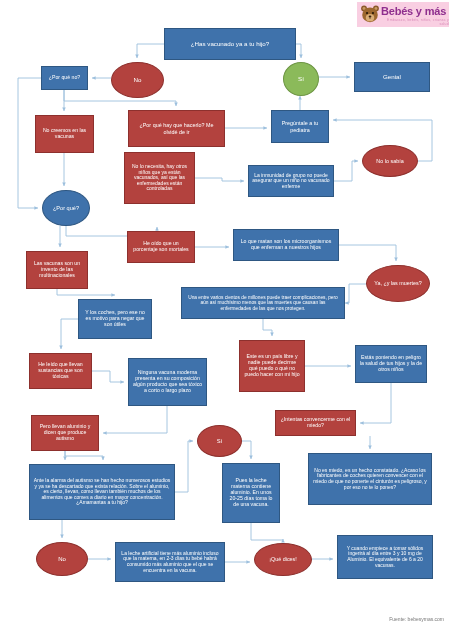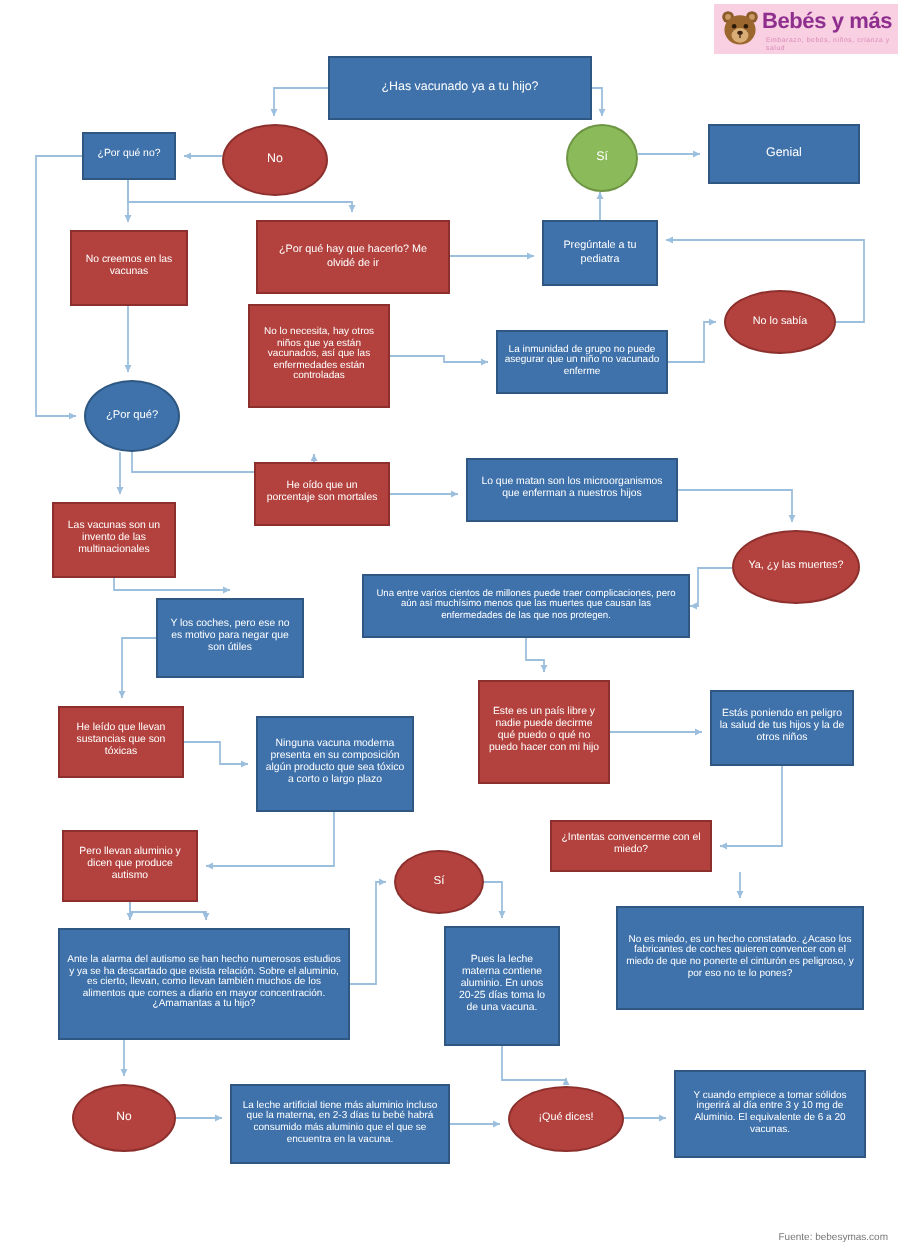--- a/index.html
+++ b/index.html
@@ -11,21 +11,21 @@
         justify-content:center;text-align:center;color:#ffffff;
         padding:2px 3px;line-height:1.12;overflow:hidden;}
   .rect{border:1px solid #2a4d74;}
   .blue{background:#3f72ab;border-color:#2e5782;}
   .red{background:#b3423e;border-color:#8d302d;}
   .green{background:#8bba5a;border-color:#6d9544;}
   .ell{border-radius:50%;border:1px solid #8d302d;}
   .ell.blue{border-color:#2e5782;}
   .ell.green{border-color:#6d9544;}
   .logo{position:absolute;left:357px;top:2px;width:92px;height:25px;
-        background:#f9cfe2;display:flex;align-items:center;}
+        background:#f9cfe2;display:flex;align-items:center;text-align:right;}
   .logo .bear{position:absolute;left:2px;top:1px;width:22px;height:22px;}
   .logo .ltext{position:absolute;left:24px;top:3px;font-size:11px;font-weight:bold;
         color:#8e2f8e;letter-spacing:-0.2px;}
   .logo .lsub{position:absolute;left:26px;top:16px;font-size:3.4px;color:#d98cb8;
         letter-spacing:.3px;}
   .footer{position:absolute;right:6px;bottom:8px;font-size:5px;color:#777;}
 </style>
 </head>
 <body>
 

